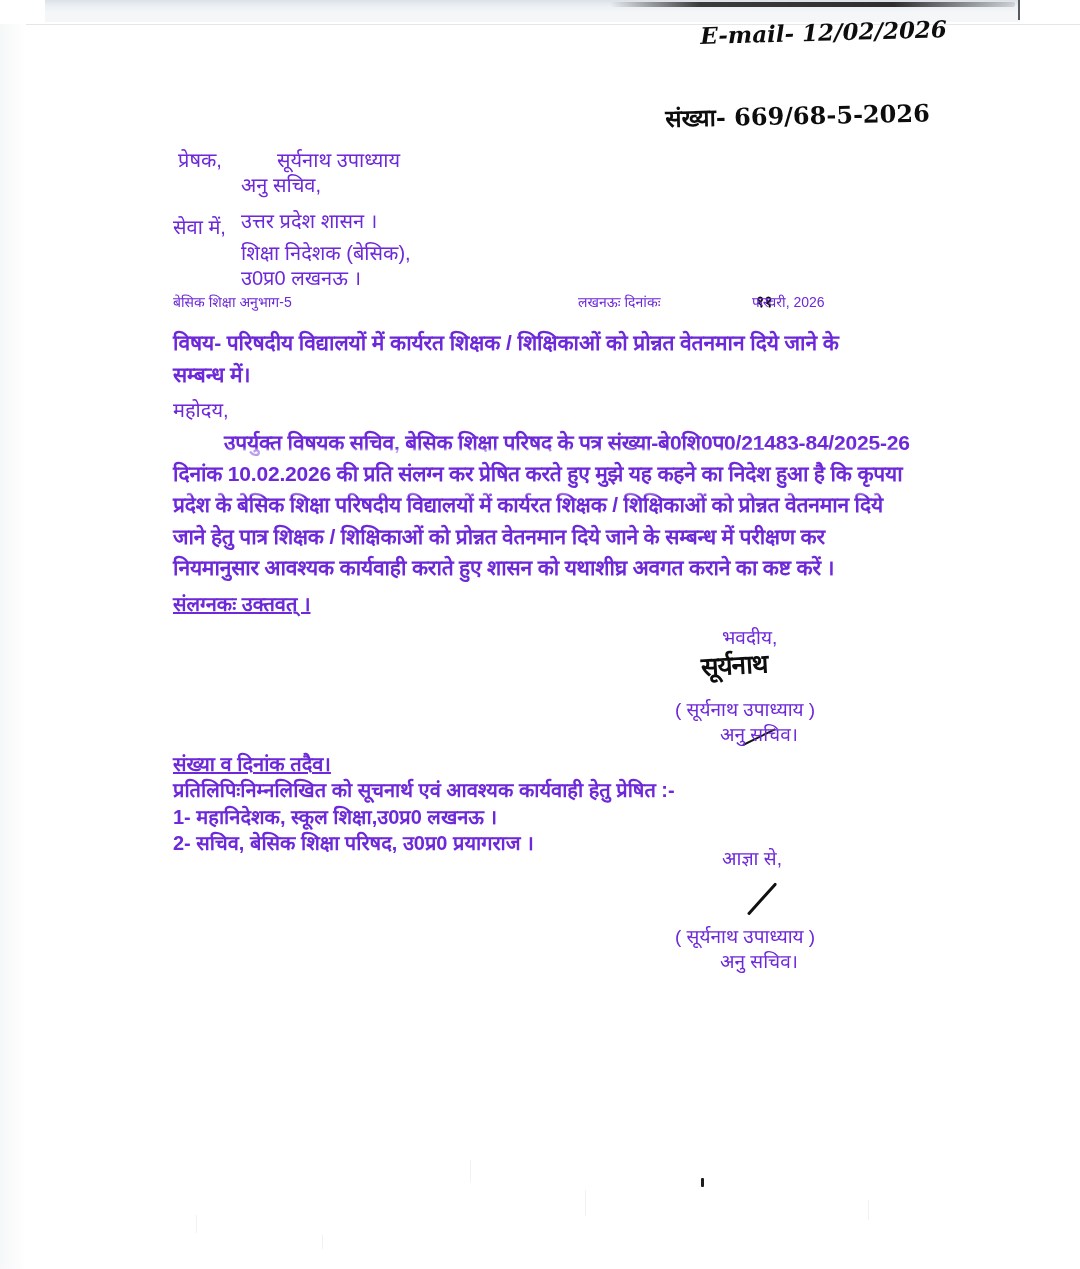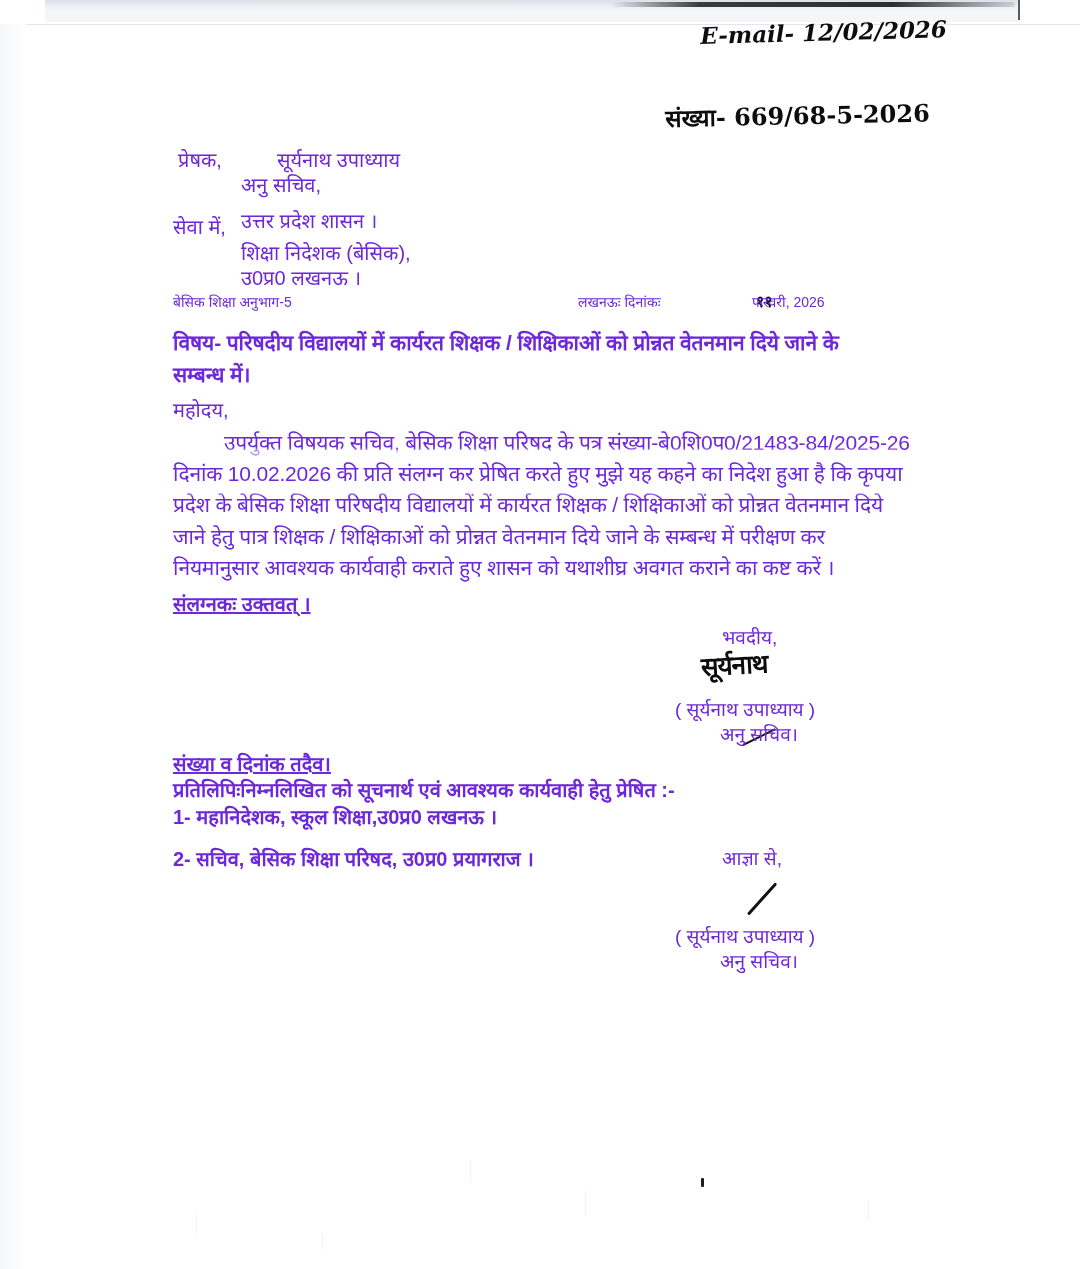--- a/index.html
+++ b/index.html
@@ -118,21 +118,21 @@
     font-family: "DejaVu Serif", serif;
     font-style: italic;
     font-weight: 600;
     transform-origin: left top;
   }
 
   .lbl      { font-size: 20px; }
   .lbl-ind  { font-size: 20px; }
   .section  { font-size: 14px; }
   .subject  { font-size: 21px; font-weight: bold; letter-spacing: -0.1px; }
-  .body-l   { font-size: 21px; font-weight: normal; letter-spacing: -0.2px; }
+  .body-l   { font-size: 21px; font-weight: bold; letter-spacing: -0.2px; }
   .sign     { font-size: 19px; }
   .copy-h   { font-size: 20px; font-weight: bold; text-decoration: underline; }
   .copy-l   { font-size: 20px; font-weight: bold; }
   .encl     { font-size: 20px; font-weight: bold; text-decoration: underline; text-align: center; }
   .sig-stroke-2 {
     position: absolute;
     left: 748px;
     top: 913px;
     width: 42px;
     height: 3px;
@@ -200,21 +200,21 @@
 
   <div class="t sign" style="left:722px; top:626px;">भवदीय,</div>
   <div class="hw" style="left:700px; top:648px; font-size:26px; font-style:normal; letter-spacing:-1px; transform: rotate(-3deg);">सूर्यनाथ</div>
   <div class="underline-tail"></div>
   <div class="t sign" style="left:675px; top:698px;">( सूर्यनाथ उपाध्याय )</div>
   <div class="t sign" style="left:720px; top:723px;">अनु सचिव।</div>
 
   <div class="t copy-h" style="left:173px; top:752px;">संख्या व दिनांक तदैव।</div>
   <div class="t copy-l" style="left:173px; top:778px;">प्रतिलिपिःनिम्नलिखित को सूचनार्थ एवं आवश्यक कार्यवाही हेतु प्रेषित :-</div>
   <div class="t copy-l" style="left:173px; top:805px;">1- महानिदेशक, स्कूल शिक्षा,उ0प्र0 लखनऊ ।</div>
-  <div class="t copy-l" style="left:173px; top:831px;margin-top:16px;">2- सचिव, बेसिक शिक्षा परिषद, उ0प्र0 प्रयागराज ।</div>
+  <div class="t copy-l" style="left:173px; top:831px;">2- सचिव, बेसिक शिक्षा परिषद, उ0प्र0 प्रयागराज ।</div>
 
   <div class="t sign" style="left:722px; top:847px;">आज्ञा से,</div>
   <div class="sig-stroke-2"></div>
   <div class="t sign" style="left:675px; top:925px;">( सूर्यनाथ उपाध्याय )</div>
   <div class="t sign" style="left:720px; top:950px;">अनु सचिव।</div>
 
   <div class="scan-speck"></div>
   <div class="scan-faint" style="left:470px; top:1160px; width:1px; height:22px;"></div>
   <div class="scan-faint" style="left:585px; top:1190px; width:1px; height:26px;"></div>
   <div class="scan-faint" style="left:196px; top:1215px; width:1px; height:18px;"></div>

